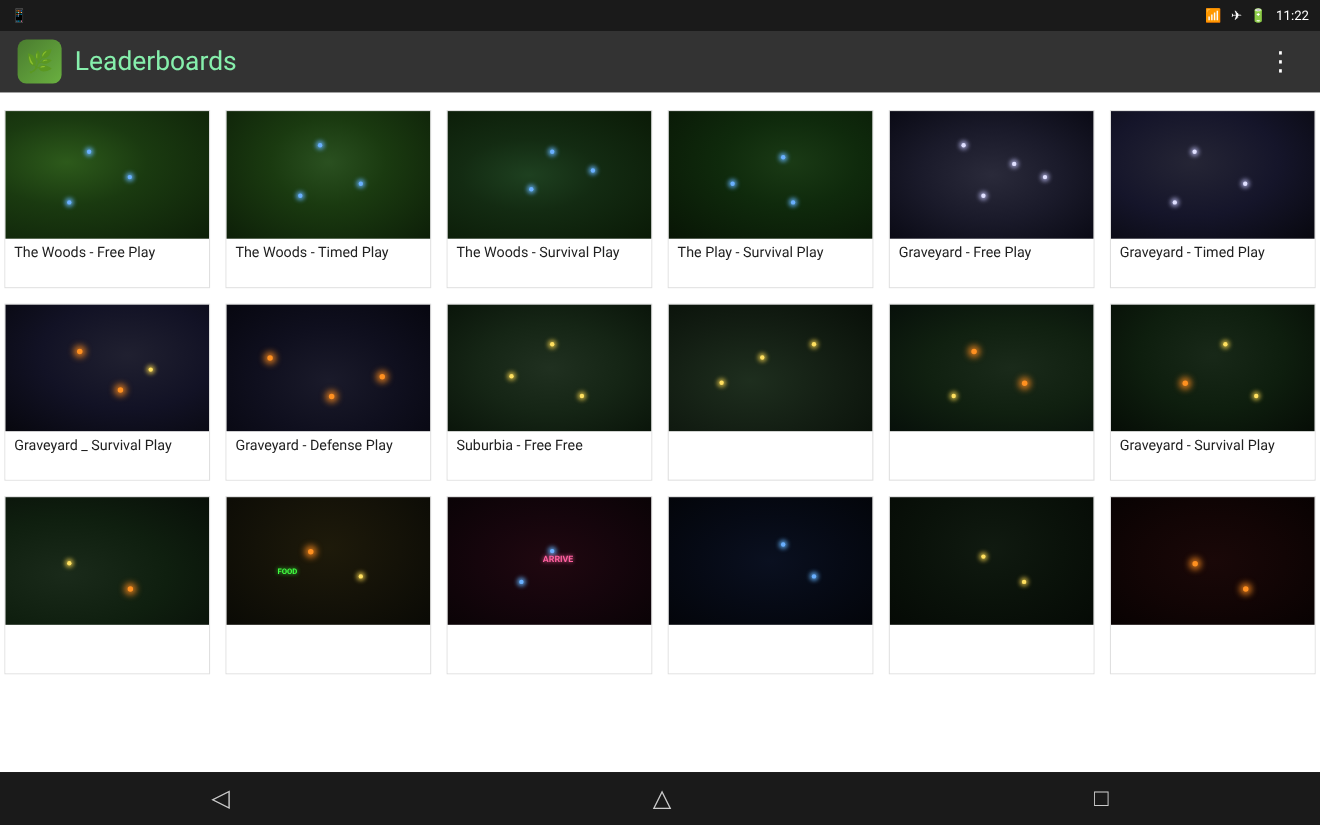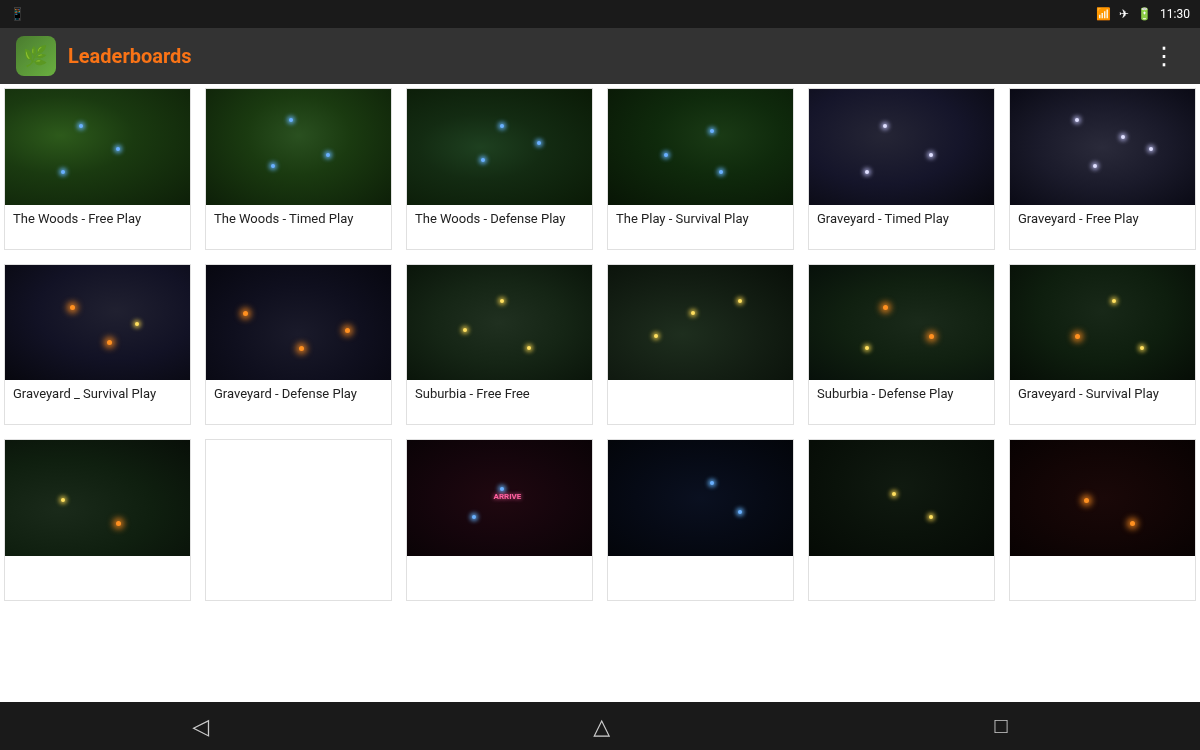--- a/index.html
+++ b/index.html
@@ -48,24 +48,24 @@
       height: 40px;
       background: linear-gradient(135deg, #4a7c2f, #6ab040);
       border-radius: 8px;
       margin-right: 12px;
       display: flex;
       align-items: center;
       justify-content: center;
       font-size: 20px;
     }
     .app-bar-title {
-      font-size: 20px;
-      font-weight: 700;
+      font-size: 24px;
+      font-weight: 400;
       flex: 1;
-      color: #f97316;
+      color: #86efac;
     }
     .app-bar-more {
       font-size: 24px;
       color: #fff;
       cursor: pointer;
       padding: 8px;
     }
 
     
     .content {
@@ -73,20 +73,21 @@
       background: #fff;
       overflow-y: auto;
       padding: 4px;
     }
 
     
     .grid {
       display: grid;
       grid-template-columns: repeat(6, 1fr);
       gap: 14px;
+      margin-top: 12px;
     }
 
     .grid-item {
       cursor: pointer;
       background: #fff;
       border: 1px solid #e0e0e0;
     }
 
     .grid-item-image {
       width: 100%;
@@ -236,21 +237,21 @@
 <body>
 
 <div class="status-bar">
   <div class="status-bar-left">
     <span>📱</span>
   </div>
   <div class="status-bar-right">
     <span>📶</span>
     <span>✈</span>
     <span>🔋</span>
-    <span>11:30</span>
+    <span>11:22</span>
   </div>
 </div>
 
 <div class="app-bar">
   <div class="app-bar-icon">
     <span>🌿</span>
   </div>
   <span class="app-bar-title">Leaderboards</span>
   <span class="app-bar-more">⋮</span>
 </div>
@@ -278,54 +279,54 @@
         <div class="grid-item-label">The Woods - Timed Play</div>
       </div>
       <div class="grid-item">
         <div class="grid-item-image map-woods-defense">
           <div class="map-decor">
             <div class="blue-dot" style="top: 30%; left: 50%;"></div>
             <div class="blue-dot" style="top: 60%; left: 40%;"></div>
             <div class="blue-dot" style="top: 45%; left: 70%;"></div>
           </div>
         </div>
-        <div class="grid-item-label">The Woods - Defense Play</div>
+        <div class="grid-item-label">The Woods - Survival Play</div>
       </div>
       <div class="grid-item">
         <div class="grid-item-image map-woods-survival">
           <div class="map-decor">
             <div class="blue-dot" style="top: 35%; left: 55%;"></div>
             <div class="blue-dot" style="top: 55%; left: 30%;"></div>
             <div class="blue-dot" style="top: 70%; left: 60%;"></div>
           </div>
         </div>
         <div class="grid-item-label">The Play - Survival Play</div>
-      </div>
-      <div class="grid-item">
-        <div class="grid-item-image map-graveyard-timed">
-          <div class="map-decor">
-            <div class="white-dot" style="top: 30%; left: 40%;"></div>
-            <div class="white-dot" style="top: 55%; left: 65%;"></div>
-            <div class="white-dot" style="top: 70%; left: 30%;"></div>
-          </div>
-        </div>
-        <div class="grid-item-label">Graveyard - Timed Play</div>
       </div>
       <div class="grid-item">
         <div class="grid-item-image map-graveyard-free">
           <div class="map-decor">
             <div class="white-dot" style="top: 25%; left: 35%;"></div>
             <div class="white-dot" style="top: 40%; left: 60%;"></div>
             <div class="white-dot" style="top: 65%; left: 45%;"></div>
             <div class="white-dot" style="top: 50%; left: 75%;"></div>
           </div>
         </div>
         <div class="grid-item-label">Graveyard - Free Play</div>
       </div>
       <div class="grid-item">
+        <div class="grid-item-image map-graveyard-timed">
+          <div class="map-decor">
+            <div class="white-dot" style="top: 30%; left: 40%;"></div>
+            <div class="white-dot" style="top: 55%; left: 65%;"></div>
+            <div class="white-dot" style="top: 70%; left: 30%;"></div>
+          </div>
+        </div>
+        <div class="grid-item-label">Graveyard - Timed Play</div>
+      </div>
+      <div class="grid-item">
         <div class="grid-item-image map-graveyard-survival">
           <div class="map-decor">
             <div class="orange-dot" style="top: 35%; left: 35%;"></div>
             <div class="orange-dot" style="top: 65%; left: 55%;"></div>
             <div class="yellow-dot" style="top: 50%; left: 70%;"></div>
           </div>
         </div>
         <div class="grid-item-label">Graveyard _ Survival Play</div>
       </div>
       <div class="grid-item">
@@ -358,21 +359,20 @@
         </div>
       </div>
       <div class="grid-item">
         <div class="grid-item-image map-suburbia-defense">
           <div class="map-decor">
             <div class="orange-dot" style="top: 35%; left: 40%;"></div>
             <div class="orange-dot" style="top: 60%; left: 65%;"></div>
             <div class="yellow-dot" style="top: 70%; left: 30%;"></div>
           </div>
         </div>
-        <div class="grid-item-label">Suburbia - Defense Play</div>
       </div>
       <div class="grid-item">
         <div class="grid-item-image map-suburbia-survival">
           <div class="map-decor">
             <div class="yellow-dot" style="top: 30%; left: 55%;"></div>
             <div class="orange-dot" style="top: 60%; left: 35%;"></div>
             <div class="yellow-dot" style="top: 70%; left: 70%;"></div>
           </div>
         </div>
         <div class="grid-item-label">Graveyard - Survival Play</div>
@@ -380,20 +380,27 @@
       <div class="grid-item">
         <div class="grid-item-image map-row3-1">
           <div class="map-decor">
             <div class="yellow-dot" style="top: 50%; left: 30%;"></div>
             <div class="orange-dot" style="top: 70%; left: 60%;"></div>
           </div>
         </div>
         <div class="grid-item-label"></div>
       </div>
       <div class="grid-item">
+        <div class="grid-item-image map-row3-2">
+          <div class="map-decor">
+            <div class="orange-dot" style="top: 40%; left: 40%;"></div>
+            <div class="yellow-dot" style="top: 60%; left: 65%;"></div>
+            <div class="green-neon" style="top: 55%; left: 25%;">FOOD</div>
+          </div>
+        </div>
         <div class="grid-item-label"></div>
       </div>
       <div class="grid-item">
         <div class="grid-item-image map-row3-3">
           <div class="map-decor">
             <div class="blue-dot" style="top: 40%; left: 50%;"></div>
             <div class="blue-dot" style="top: 65%; left: 35%;"></div>
             <div class="neon-sign" style="top: 45%; left: 30%; padding-left: 31px;">ARRIVE</div>
           </div>
         </div>

